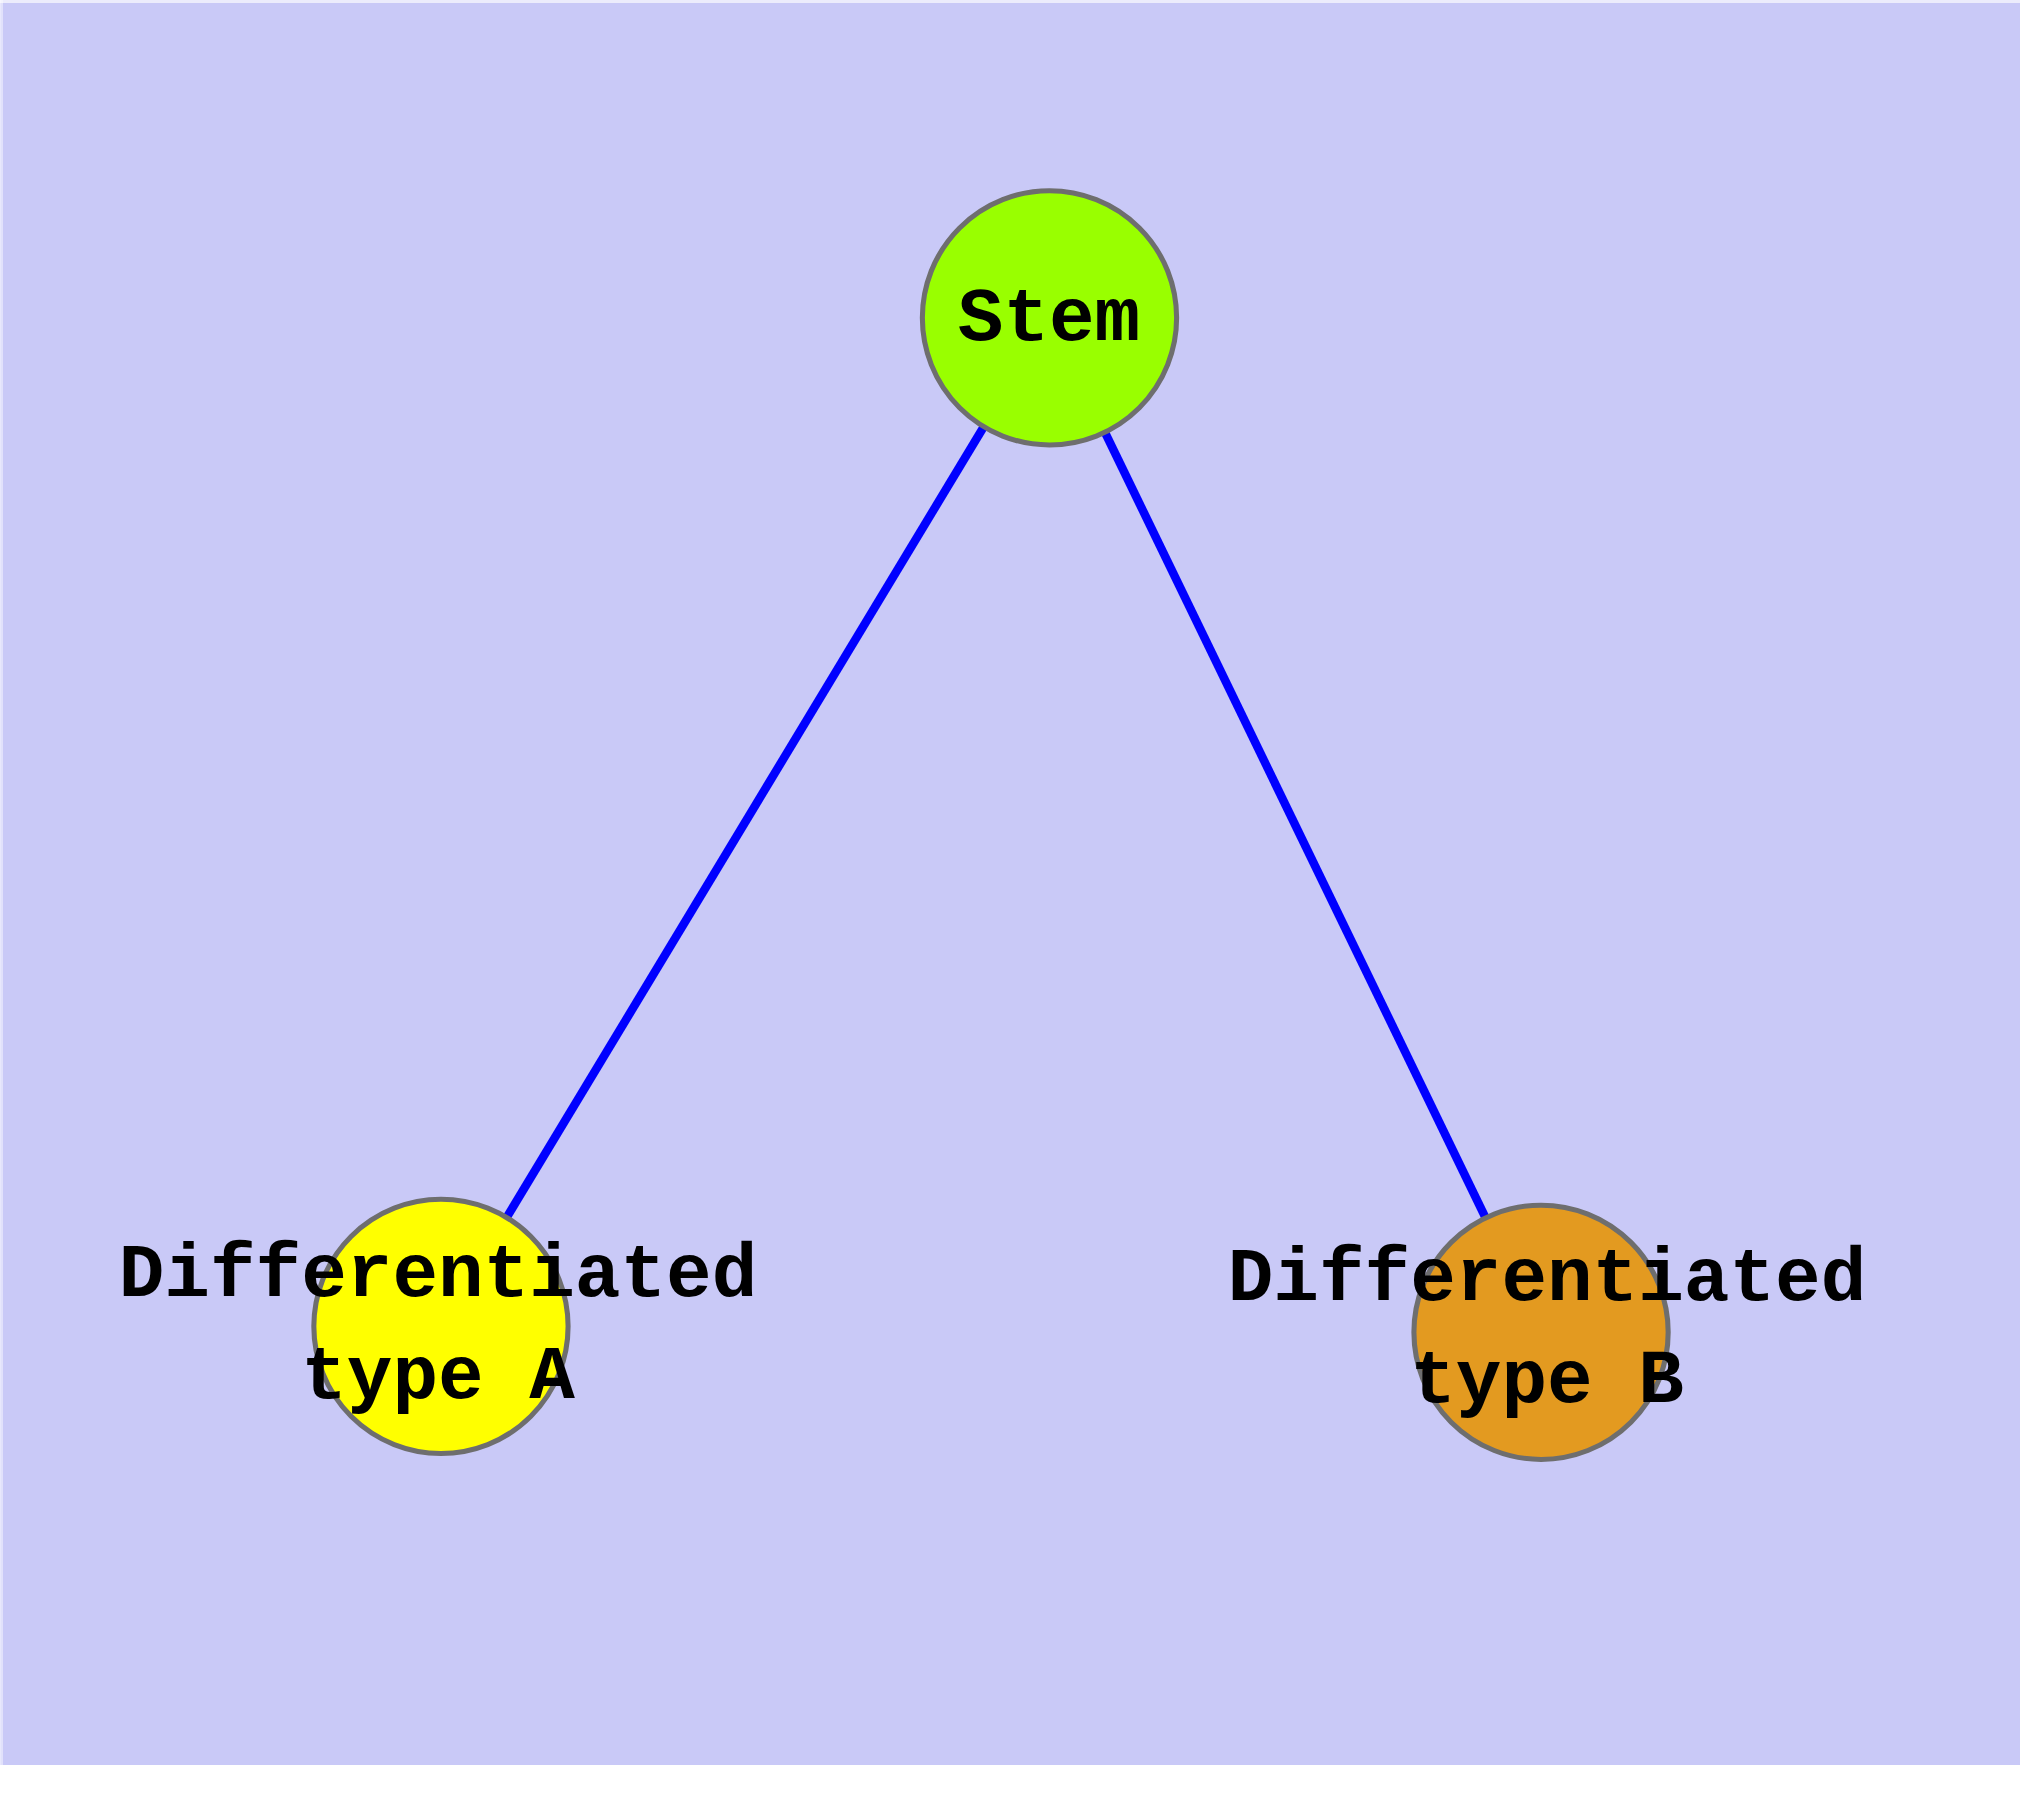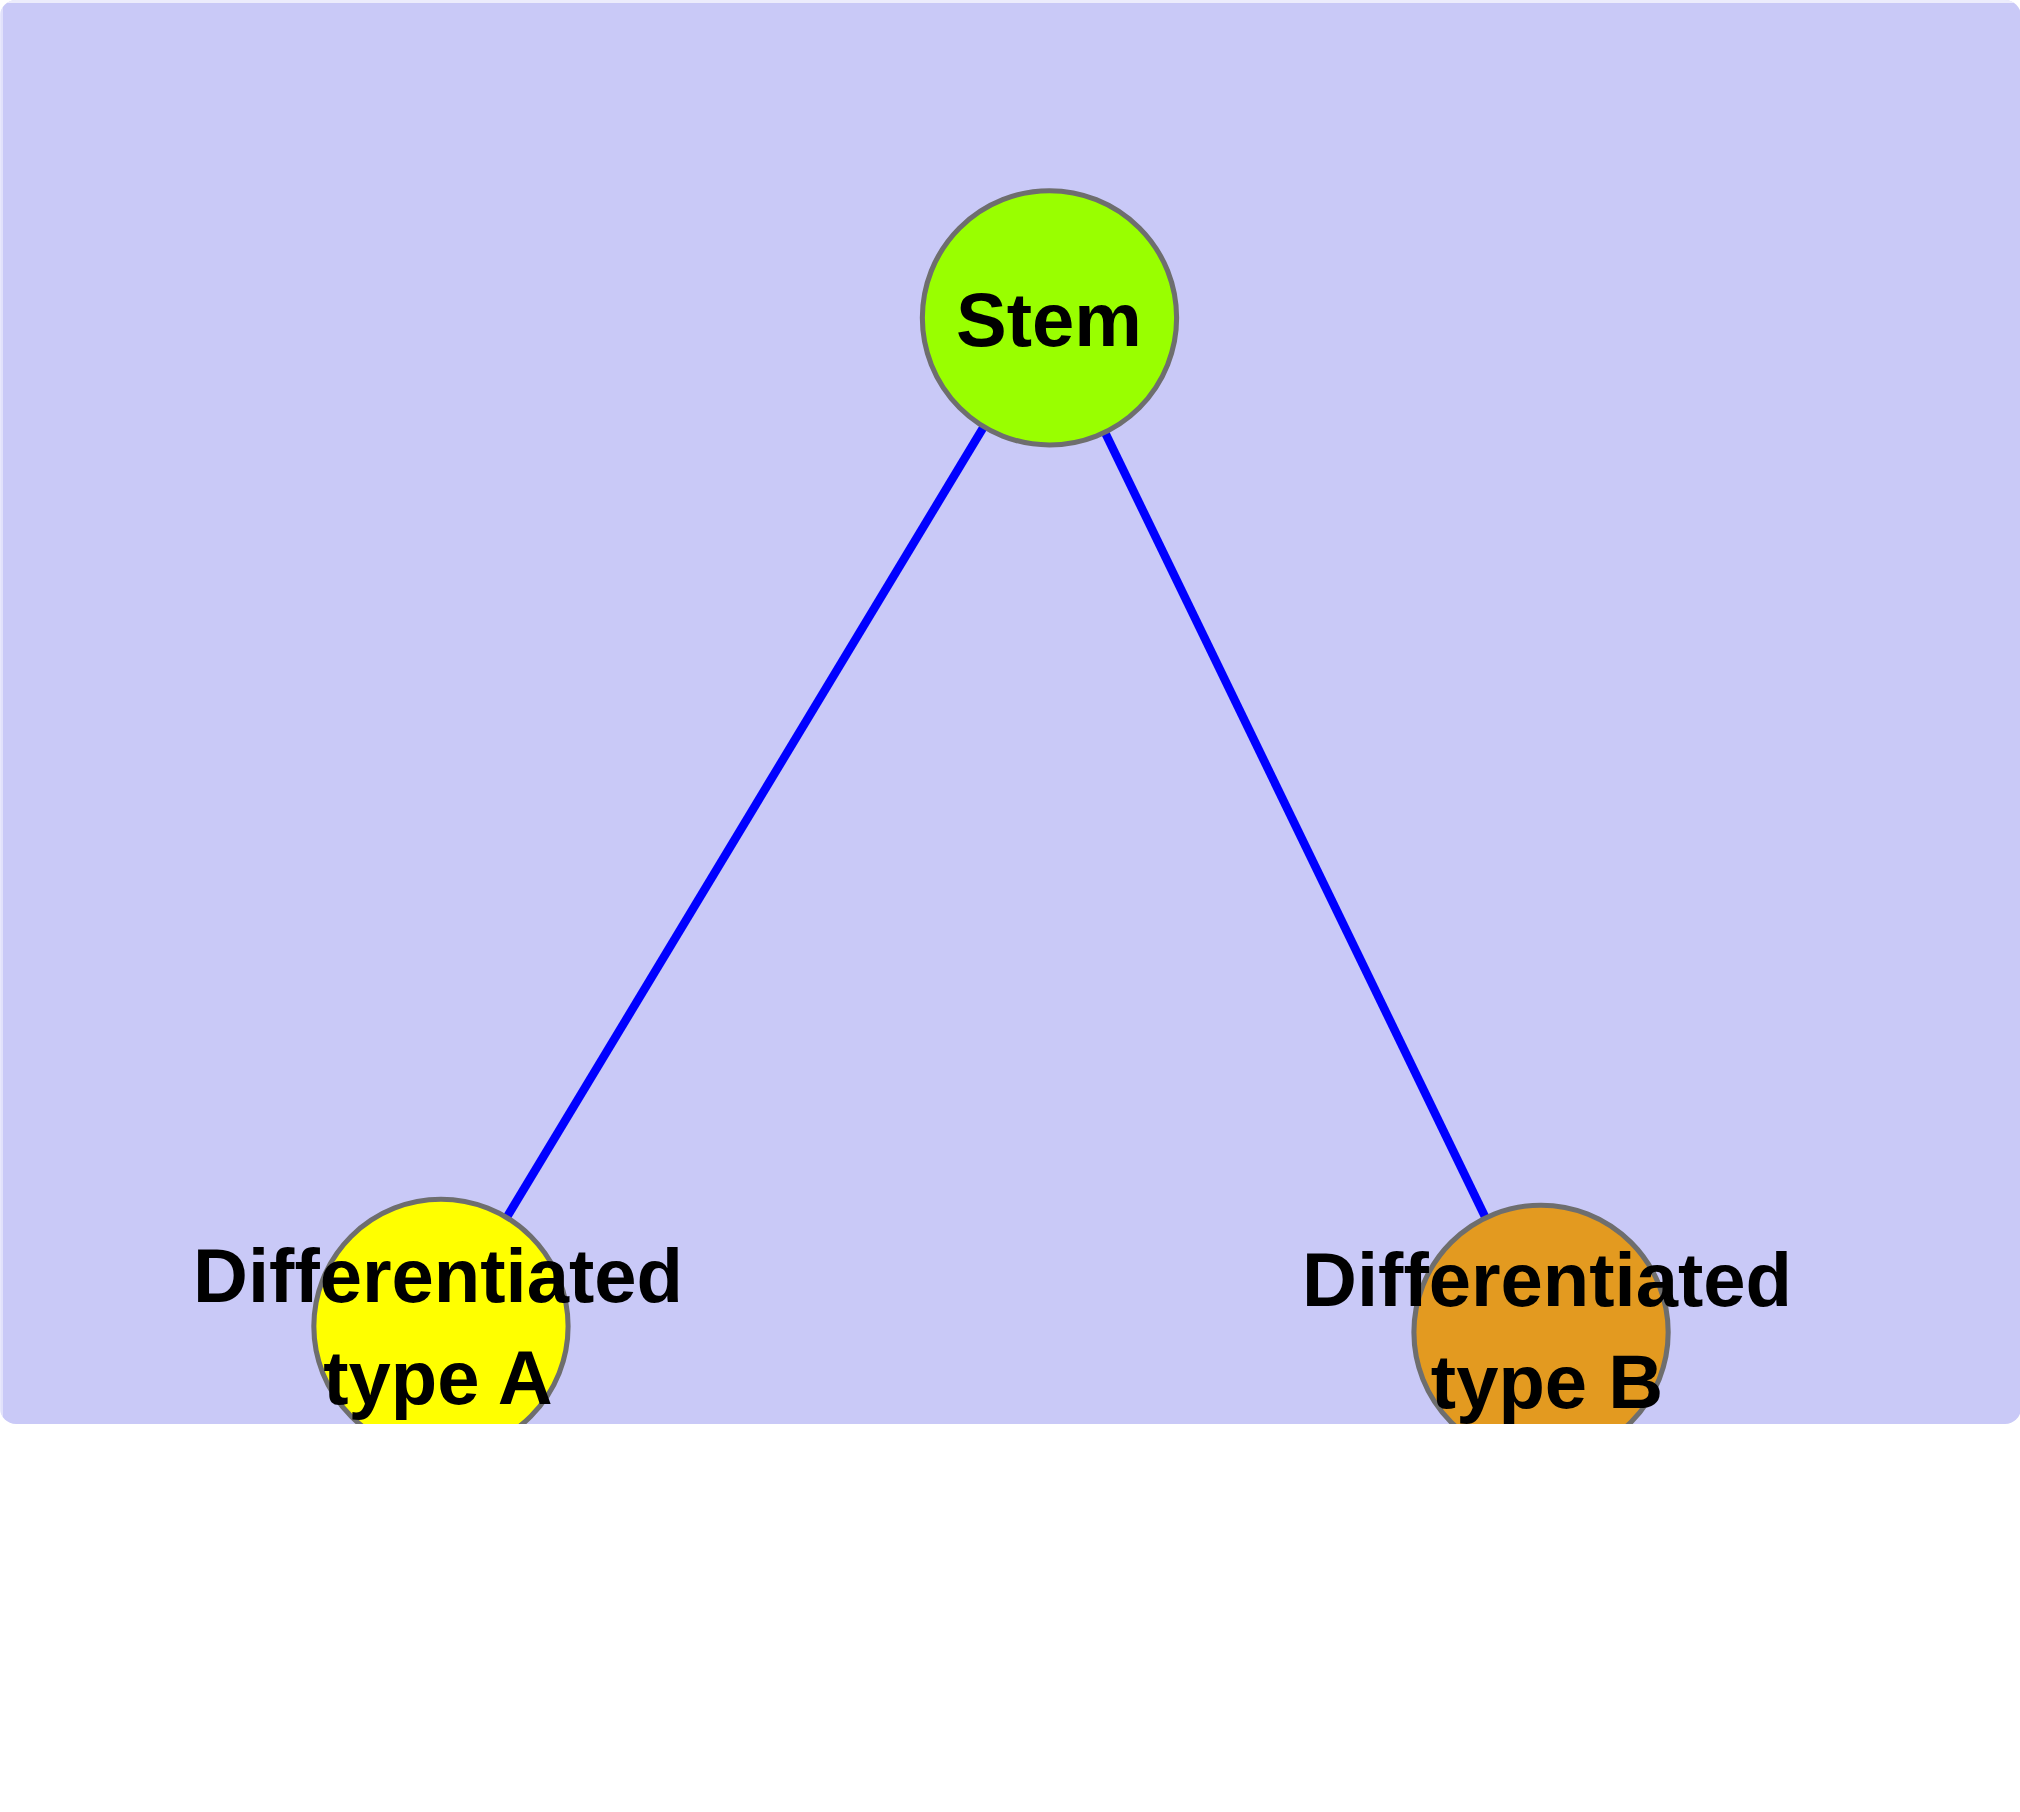--- a/index.html
+++ b/index.html
@@ -2,24 +2,23 @@
 <html style="font-size:13.6px"><head>
 <meta charset="utf-8">
 <style>
   html, body {
     margin: 0;
     padding: 0;
   }
   .canvas {
     position: relative;
     width: 2021px;
-    height: 1424px;
+    height: 1765px;
     overflow: hidden;
-    font-family: Liberation Sans, sans-serif;
-    border-radius: 16px;
+    font-family: Liberation Mono, monospace;
   }
   
   .canvas::before {
     content: "";
     position: absolute;
     left: 0; top: 0; right: 0;
     height: 2.5px;
     background: rgba(255,255,255,0.65);
     z-index: 5;
     pointer-events: none;

